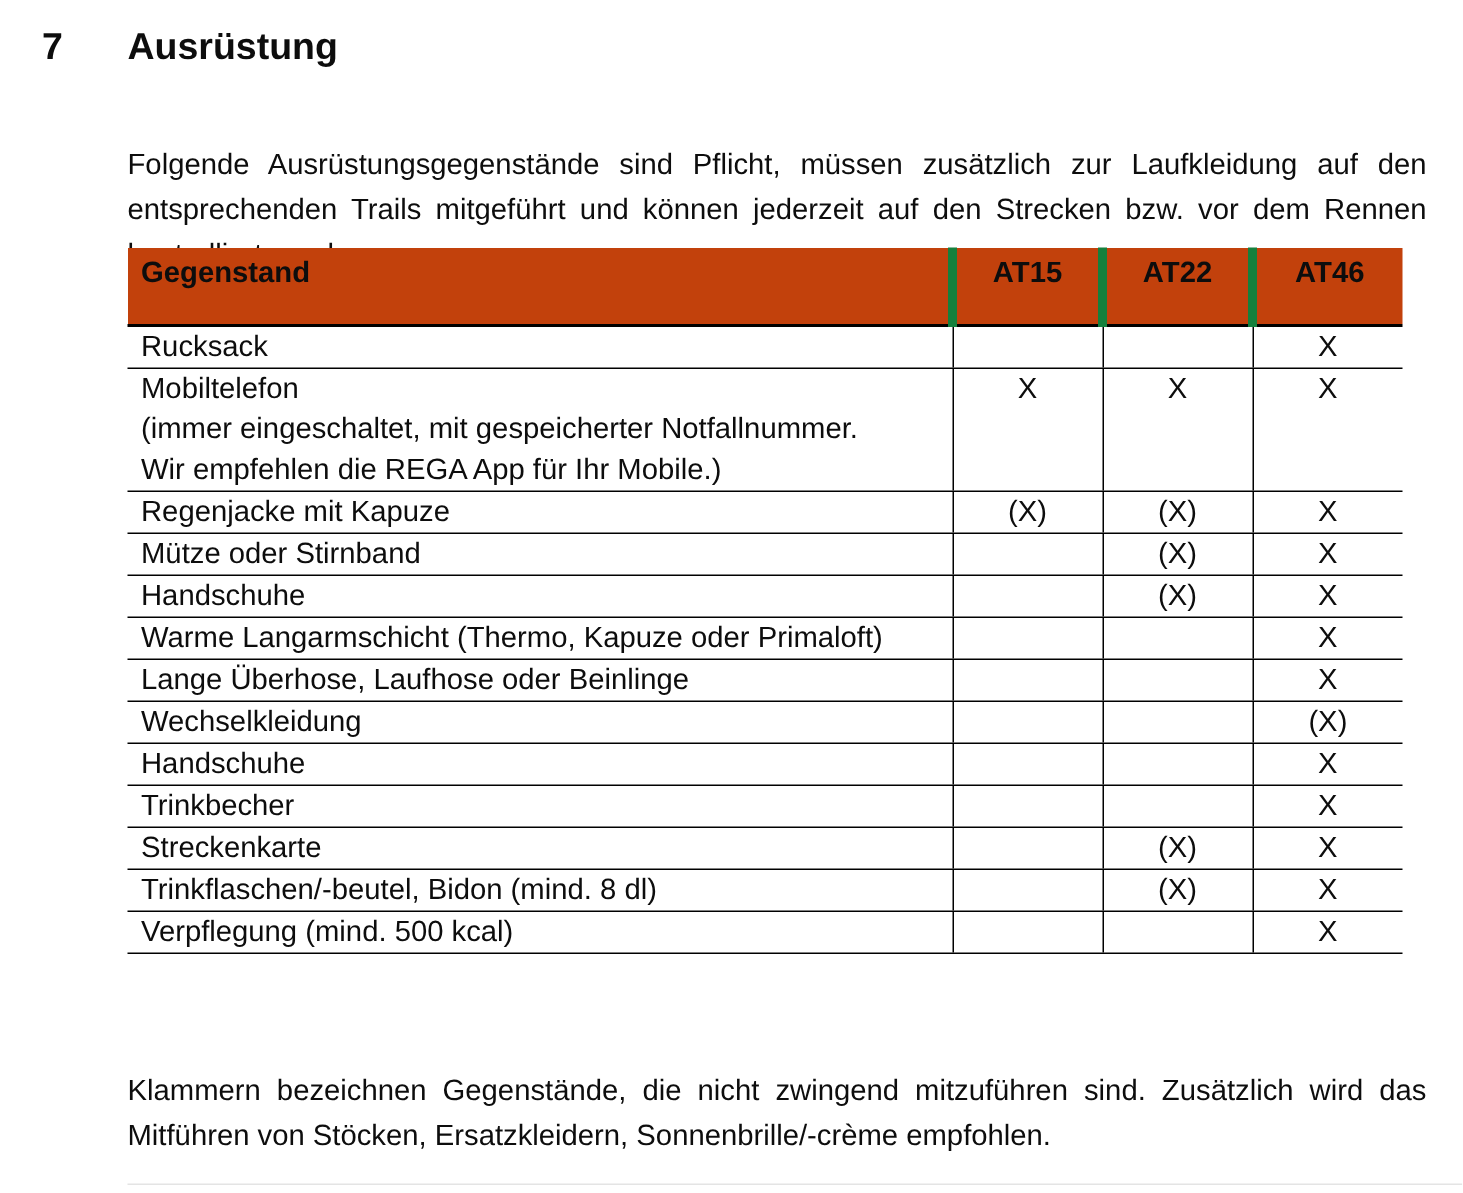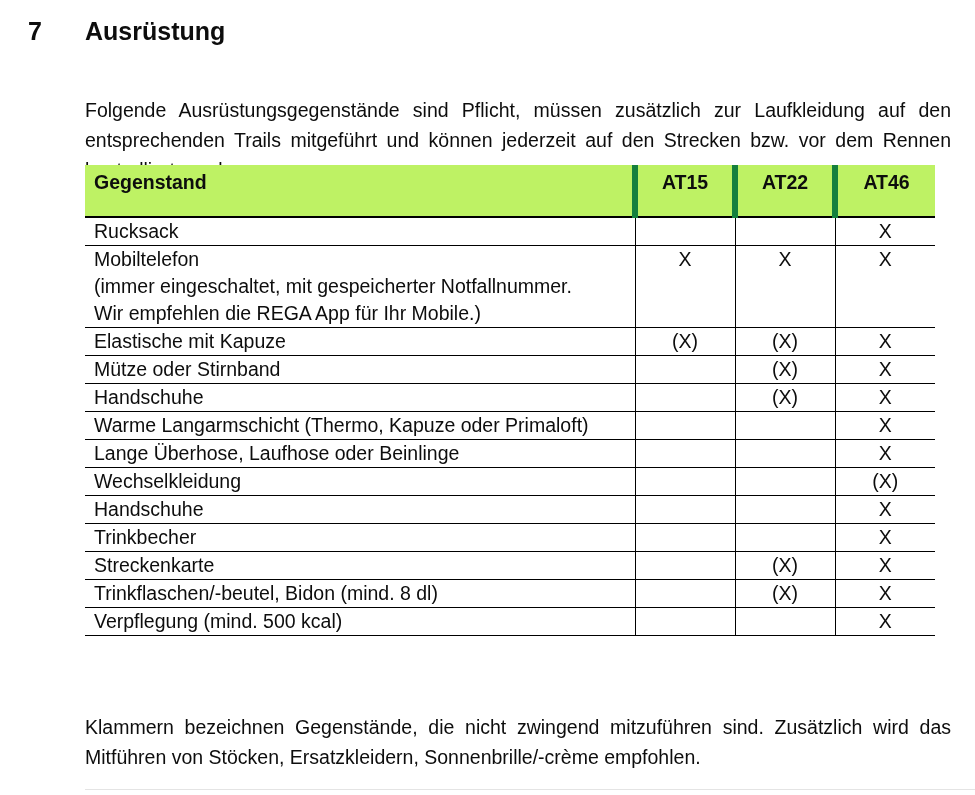--- a/index.html
+++ b/index.html
@@ -52,21 +52,21 @@
   }
   col.c-item { width: 550px; }
   col.c-mark { width: 100px; }
   th, td {
     padding: 0;
     vertical-align: top;
     line-height: 27px;
     overflow: hidden;
   }
   thead th {
-    background: #bef264;
+    background: #c2410c;
     height: 47px;
     font-weight: bold;
     border-bottom: 2px solid #000;
     padding-top: 4px;
     margin-top: 48px;
   }
   thead th.h-item { text-align: left; padding-left: 9px; }
   thead th.h-mark { text-align: center; border-left: 6px solid #15803d; }
   tbody td { border-bottom: 1px solid #000; }
   td.item-cell { text-align: left; padding-left: 9px; padding-right: 6px; }
@@ -125,21 +125,21 @@
             <div>Mobiltelefon</div>
             <div>(immer eingeschaltet, mit gespeicherter Notfallnummer.</div>
             <div>Wir empfehlen die REGA App für Ihr Mobile.)</div>
           </td>
           <td class="mark-cell">X</td>
           <td class="mark-cell">X</td>
           <td class="mark-cell">X</td>
         </tr>
         <tr>
           <td class="item-cell">
-            <div>Elastische mit Kapuze</div>
+            <div>Regenjacke mit Kapuze</div>
           </td>
           <td class="mark-cell">(X)</td>
           <td class="mark-cell">(X)</td>
           <td class="mark-cell">X</td>
         </tr>
         <tr>
           <td class="item-cell">
             <div>Mütze oder Stirnband</div>
           </td>
           <td class="mark-cell"></td>

